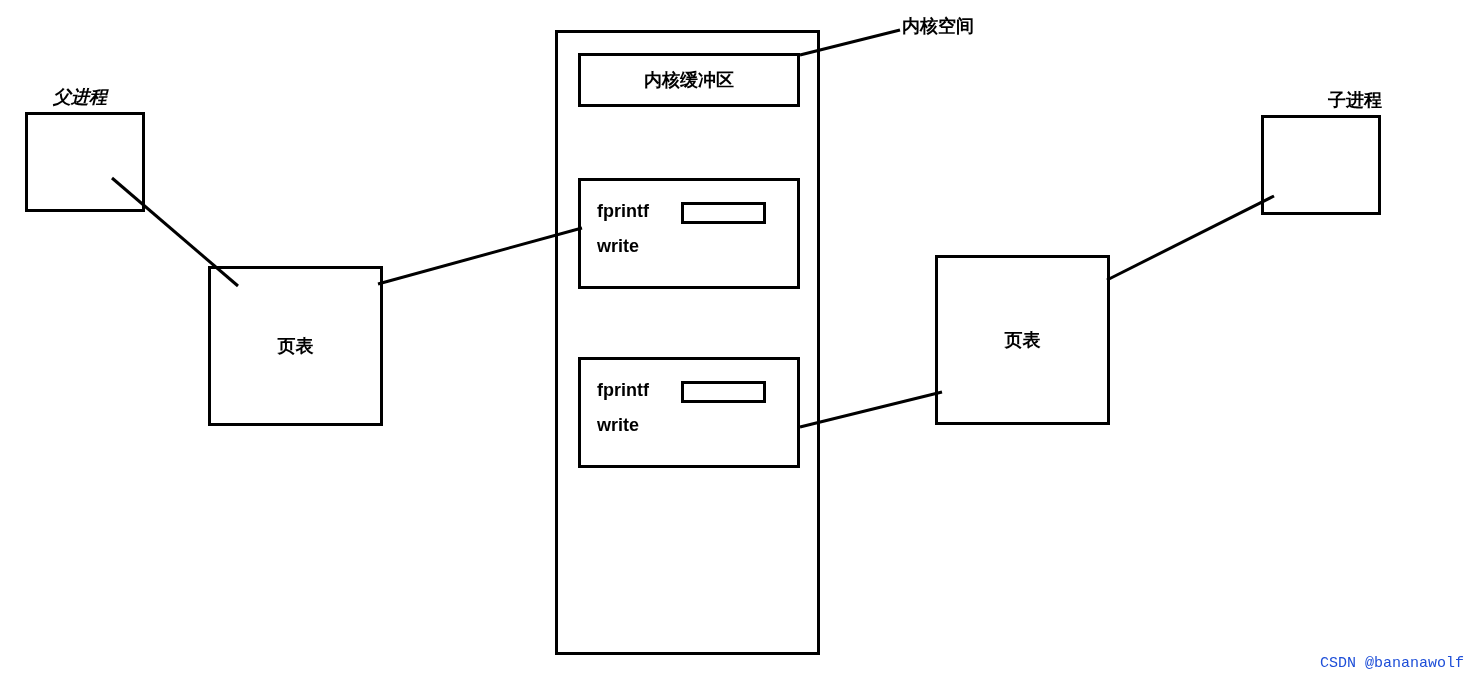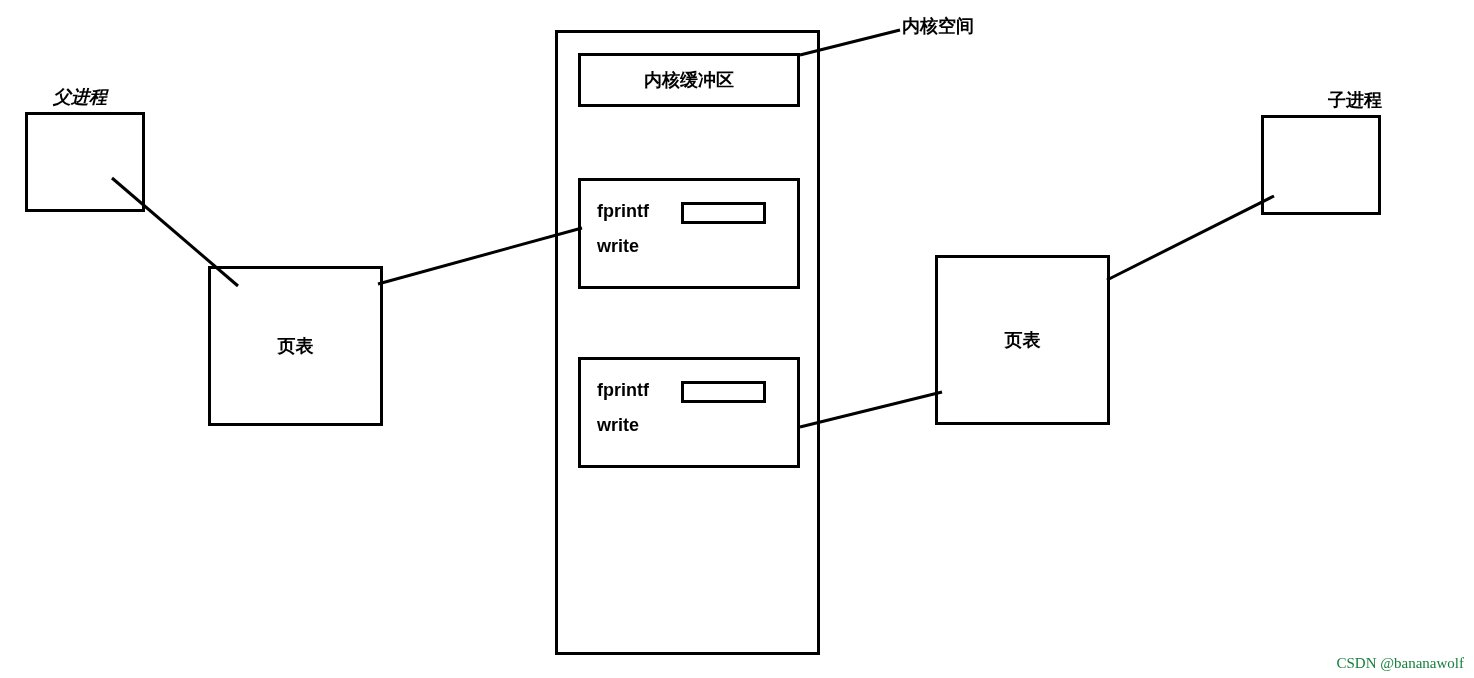--- a/index.html
+++ b/index.html
@@ -34,24 +34,24 @@
     svg.connectors {
       position: absolute;
       top: 0; left: 0;
       width: 1474px; height: 678px;
       pointer-events: none;
     }
     .watermark {
       position: absolute;
       right: 10px;
       bottom: 6px;
-      color: #15803d;
+      color: #1d4ed8;
       font-size: 15px;
       font-weight: normal;
-      font-family: Liberation Serif, serif;
+      font-family: Liberation Mono, monospace;
     }
   </style>
 </head>
 <body>
 
 <div class="label" style="left:53px; top:85px;font-style:italic;">父进程</div>
 <div class="box" style="left:25px; top:112px; width:120px; height:100px;"></div>
 
 <div class="label" style="left:1288px; top:88px;margin-left:40px;">子进程</div>
 <div class="box" style="left:1261px; top:115px; width:120px; height:100px;"></div>

